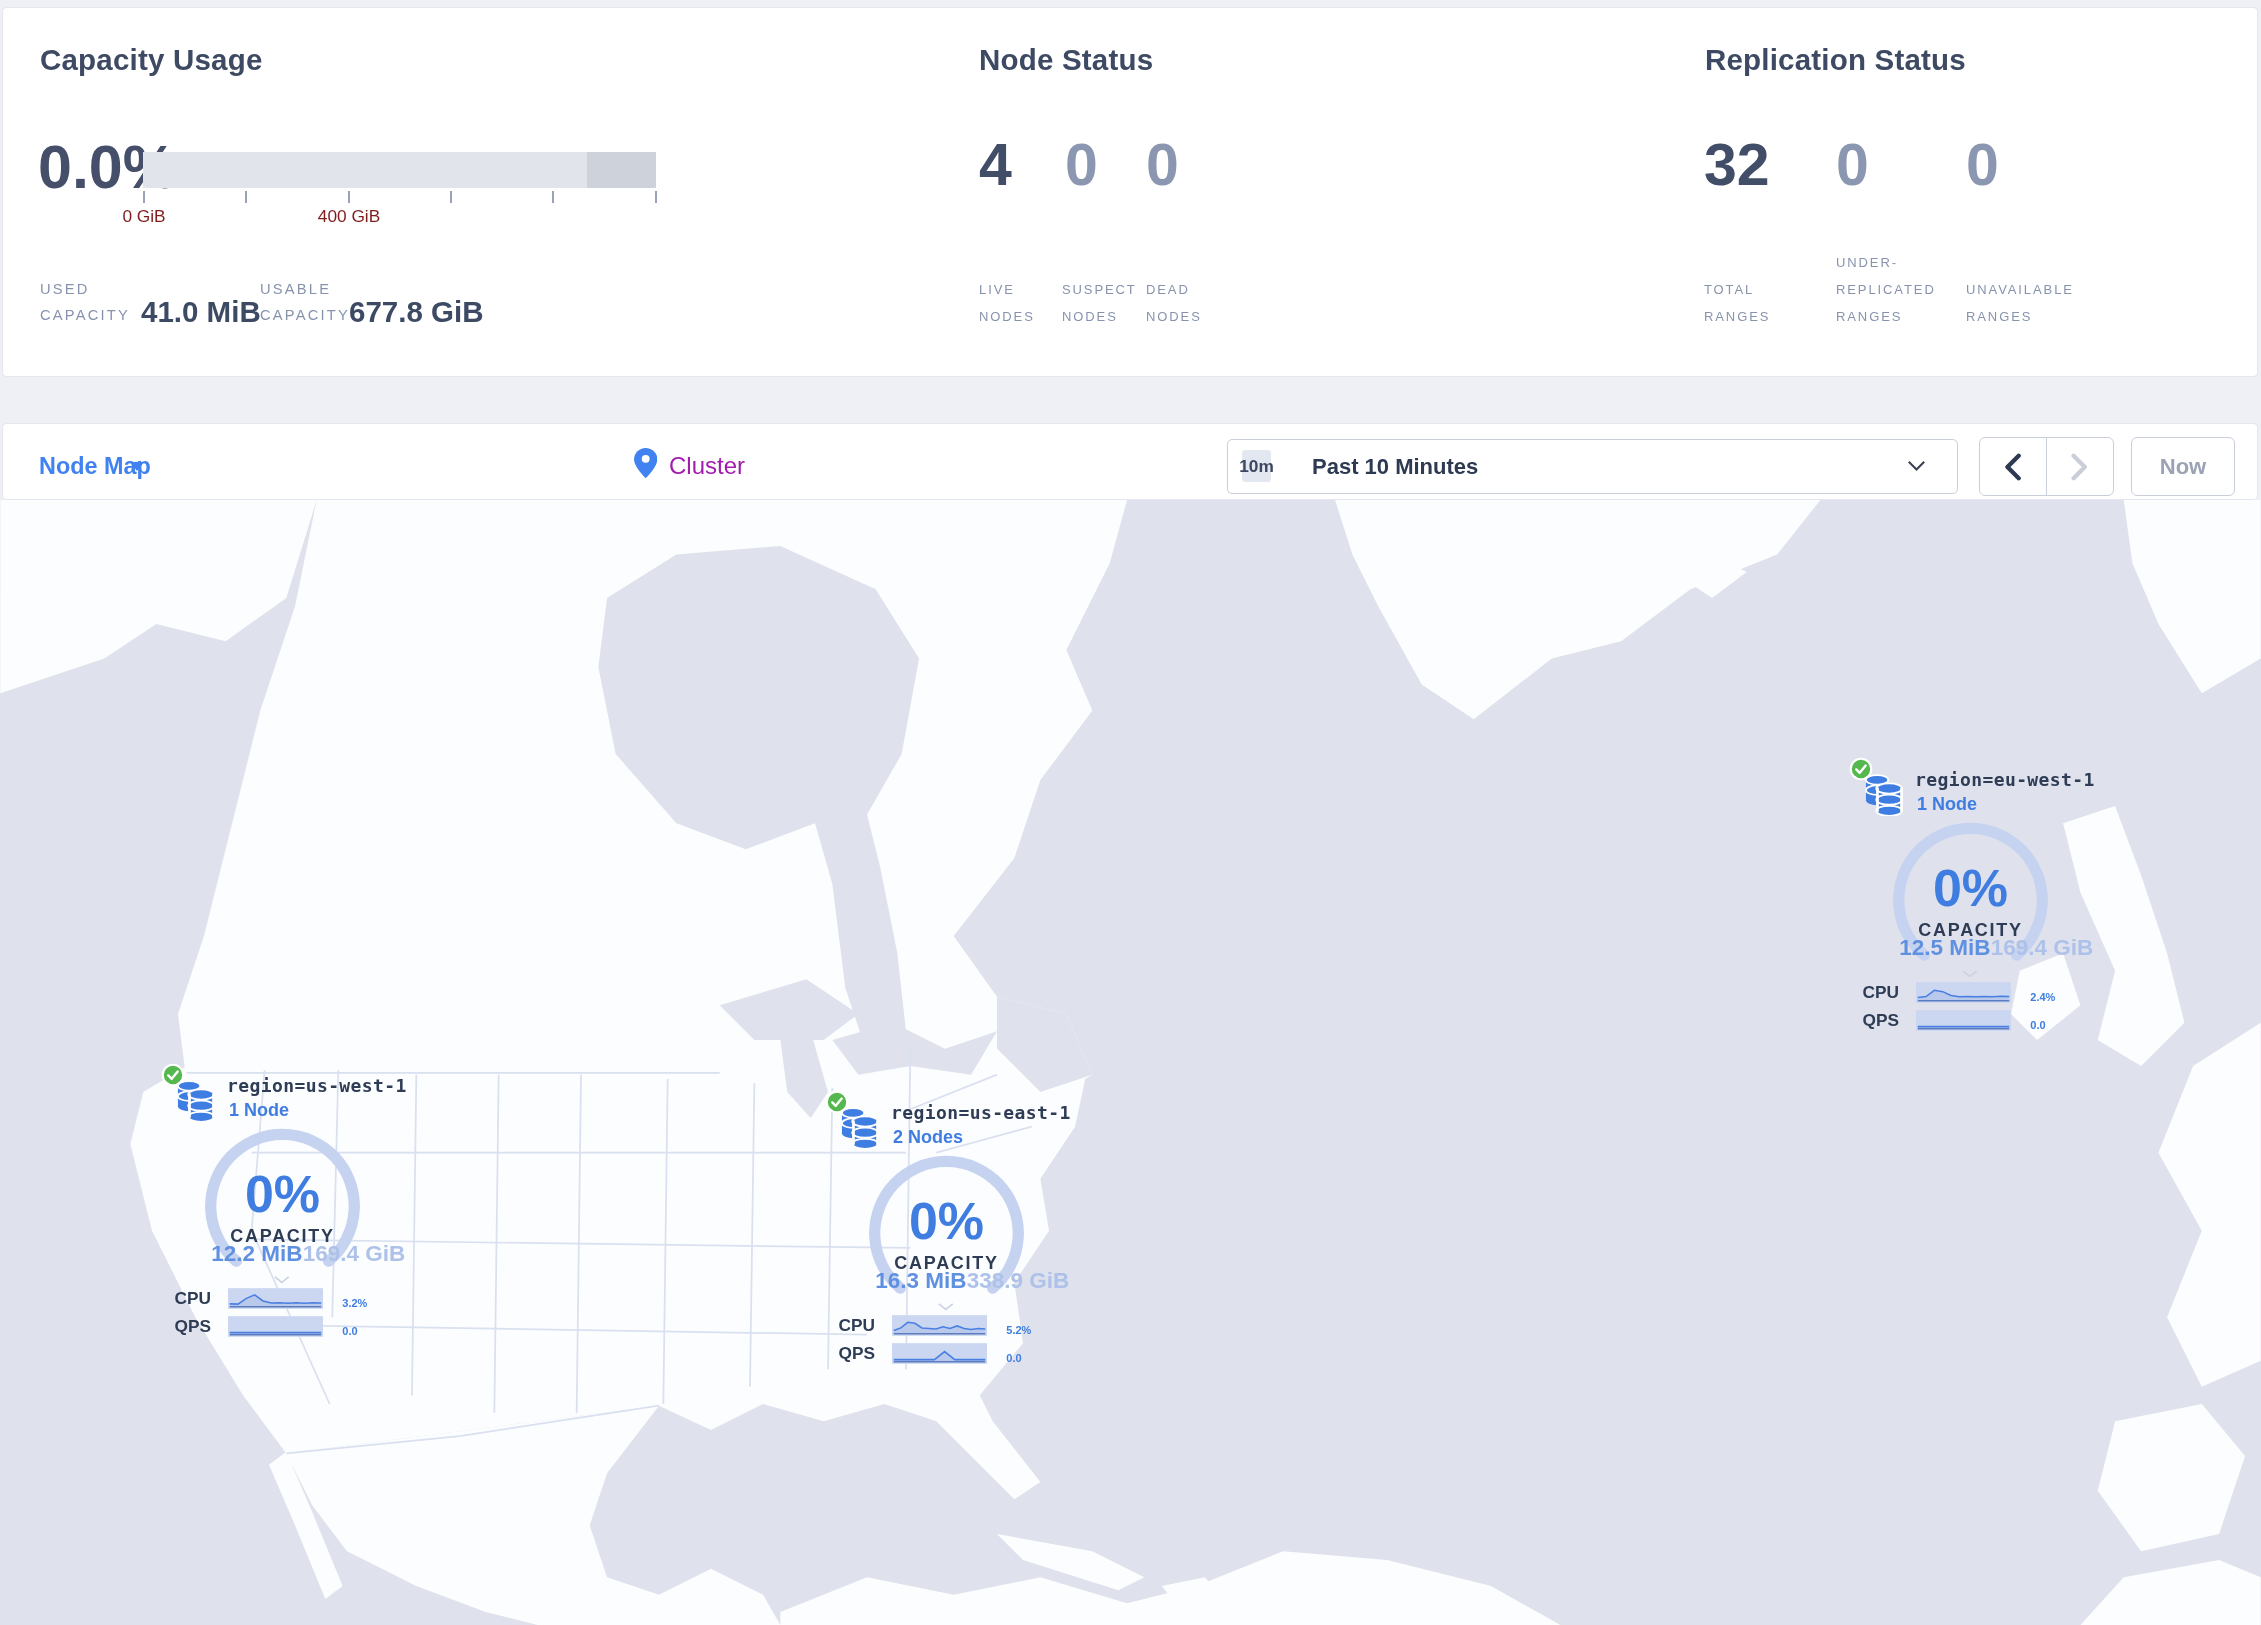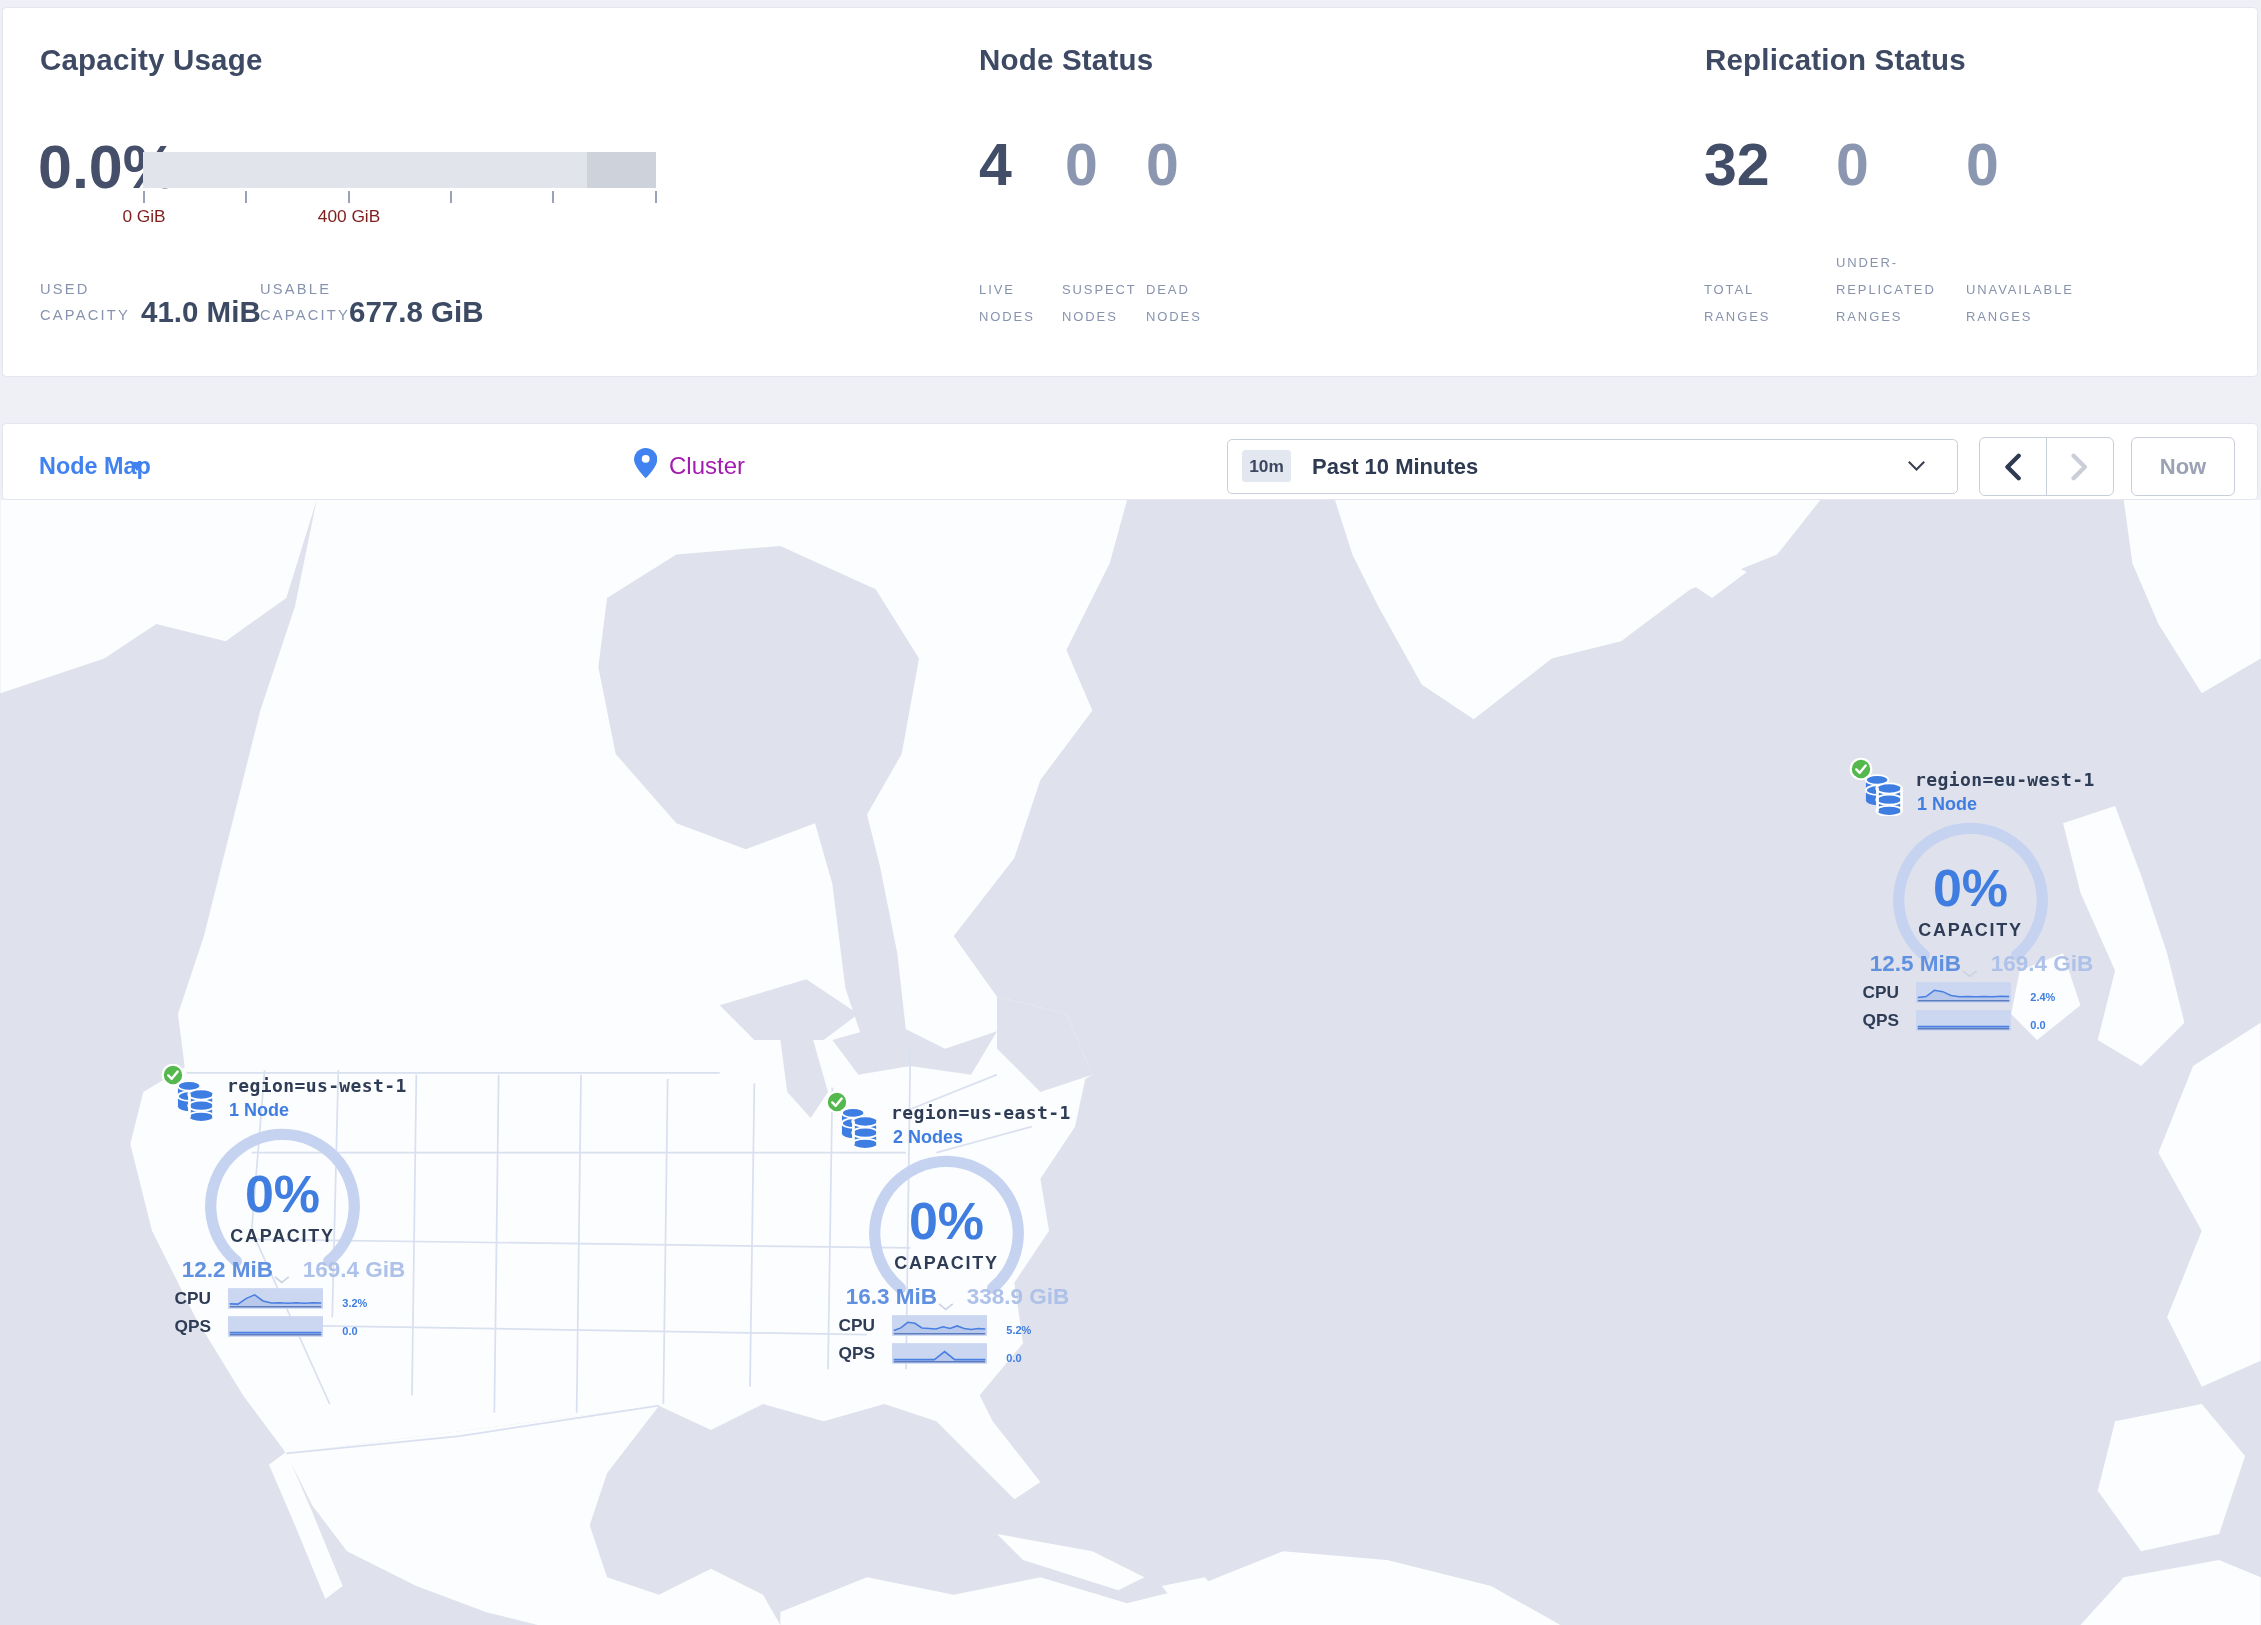--- a/index.html
+++ b/index.html
@@ -42,39 +42,39 @@
   .stat-num{position:absolute;top:131px;font-size:59px;font-weight:600;color:var(--ink)}
   .stat-num.dim{color:var(--ink-soft)}
   .stat-label{position:absolute;font-size:13px;letter-spacing:1.9px;color:var(--label);line-height:27px}
 
   
   .nodemap{position:absolute;left:39px;top:453px;font-size:23.4px;font-weight:600;color:var(--toolbar-blue);cursor:pointer}
   .nm-caret{position:absolute;left:130px;top:462px;width:0;height:0;border-left:7.8px solid transparent;border-right:7.8px solid transparent;border-top:9.5px solid var(--toolbar-blue)}
   .pin{position:absolute;left:634px;top:448px}
   .cluster{position:absolute;left:669px;top:452px;font-size:24px;color:#a21caf}
   .timebox{position:absolute;left:1227px;top:439px;width:731px;height:55px;border:1.7px solid var(--btn-border);border-radius:5.2px;background:#fff;cursor:pointer}
-  .badge{position:absolute;left:1242px;top:450px;width:49px;height:32px;background:#e3e7ef;border-radius:3.5px;font-size:17.3px;font-weight:700;color:#3b4760;display:flex;align-items:center;justify-content:center}
+  .badge{position:absolute;left:1242px;top:450px;width:29px;height:32px;background:#e3e7ef;border-radius:3.5px;font-size:17.3px;font-weight:700;color:#3b4760;display:flex;align-items:center;justify-content:center}
   .timelabel{position:absolute;left:1312px;top:454px;font-size:22px;font-weight:600;color:#2d3a52}
   .tchev{position:absolute;left:1907px;top:460px}
   .arrows{position:absolute;left:1979px;top:437px;width:135px;height:59px;border:1.7px solid var(--btn-border);border-radius:6px;background:#fff;display:flex}
   .arrow-cell{width:50%;height:100%;display:flex;align-items:center;justify-content:center;cursor:pointer}
   .arrow-cell.left{border-right:1.7px solid var(--btn-border)}
   .nowbtn{position:absolute;left:2131px;top:437px;width:104px;height:59px;border:1.7px solid var(--btn-border);border-radius:6px;background:#fff;font-size:22px;font-weight:700;color:var(--btn-dim);display:flex;align-items:center;justify-content:center;cursor:pointer}
 
   
   .marker{position:absolute;width:260px}
   .mk-check{position:absolute;left:0;top:0}
   .mk-db{position:absolute;left:14.7px;top:15.6px}
   .mk-region{position:absolute;left:66px;top:12px;font-family:"DejaVu Sans Mono",monospace;font-size:18px;font-weight:700;color:#2e3c55;letter-spacing:0.4px;white-space:nowrap}
   .mk-nodes{position:absolute;left:68px;top:37px;font-size:18px;font-weight:700;color:var(--accent-blue);white-space:nowrap}
   .mk-gauge{position:absolute;left:35px;top:61px}
   .mk-pct{position:absolute;left:35px;top:101px;width:173px;text-align:center;font-size:52px;font-weight:700;color:var(--accent-blue)}
   .mk-capword{position:absolute;left:35px;top:163px;width:173px;text-align:center;font-size:18px;font-weight:700;letter-spacing:1.7px;color:#2e3c55}
   .mk-chev{position:absolute;left:113px;top:213px}
-  .mk-values{position:absolute;left:8.7px;top:194px;width:239px;display:flex;justify-content:space-between;padding:0 3.5px 0 12px}
+  .mk-values{position:absolute;left:8.7px;top:178px;width:239px;display:flex;justify-content:flex-end;padding:0 3.5px 0 12px}
   .mk-used{font-size:22.5px;font-weight:600;color:var(--blue-mid)}
   .mk-total{font-size:22.5px;font-weight:600;color:var(--blue-light)}
   .mk-row{position:absolute;left:1px;width:251px;height:21px;display:flex;align-items:flex-end}
   .mk-row.cpu{top:225px}.mk-row.qps{top:253px}
   .sl-label{width:49px;text-align:right;font-size:17.3px;font-weight:700;color:#2e3c55}
   .sl-svg{margin-left:17.3px}
   .sl-value{margin-left:19px;font-size:11px;font-weight:700;color:var(--accent-blue)}
 </style>
 </head>
 <body>

